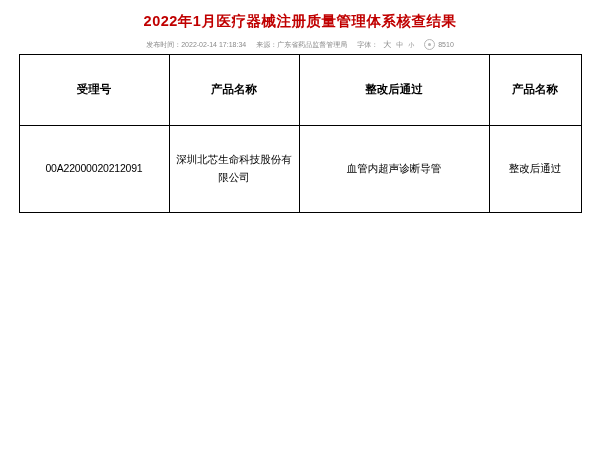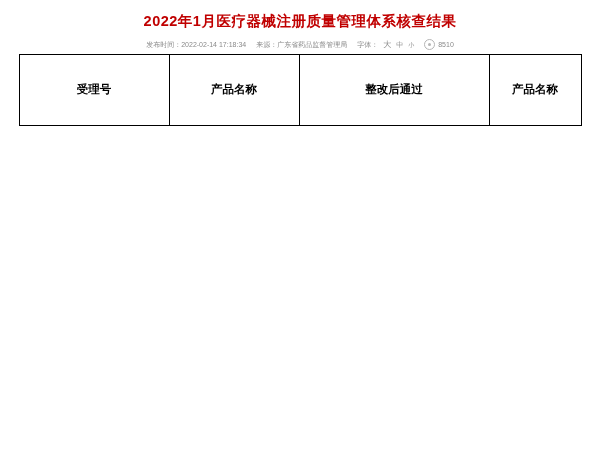--- a/index.html
+++ b/index.html
@@ -165,16 +165,22 @@
     </colgroup>
     <thead>
       <tr>
         <th>受理号</th>
         <th>产品名称</th>
         <th>整改后通过</th>
         <th class="hdr-conclusion">产品名称</th>
       </tr>
     </thead>
     <tbody>
+      <tr>
+        <td class="cell-id">00A22000020212091</td>
+        <td class="cell-company">深圳北芯生命科技股份有限公司</td>
+        <td class="cell-product">血管内超声诊断导管</td>
+        <td class="cell-conclusion">整改后通过</td>
+      </tr>
     </tbody>
   </table>
 
 </div>
 
 </body></html>

